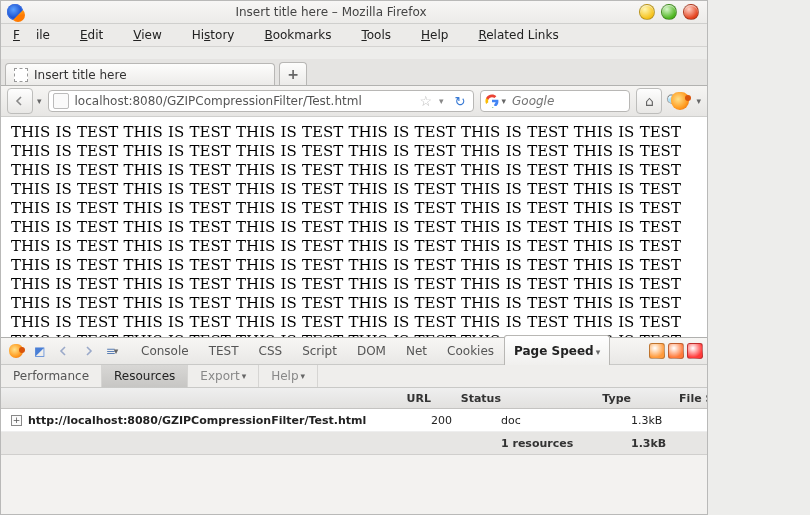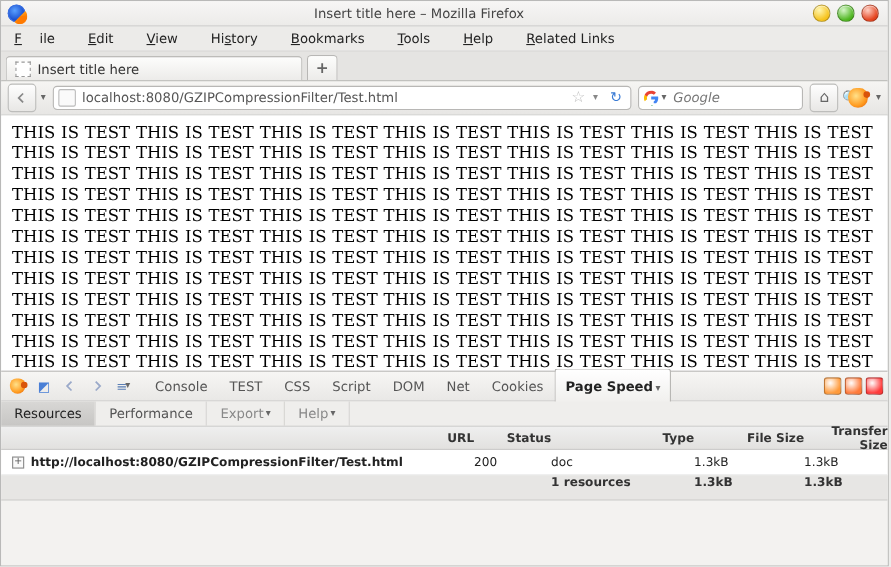--- a/index.html
+++ b/index.html
@@ -1,35 +1,35 @@
 <!DOCTYPE html>
 <html><head>
 <meta charset="utf-8">
 <style>
   html,body{margin:0;padding:0;font-family:"DejaVu Sans","Liberation Sans",Arial,sans-serif;font-size:12px;color:#222;background:#ededeb;}
-  .window{width:808px;height:515px;box-sizing:border-box;background:#ededeb;border:1px solid #b9b9b8;position:relative;overflow:hidden;}
+  .window{width:708px;height:515px;box-sizing:border-box;background:#ededeb;border:1px solid #b9b9b8;position:relative;overflow:hidden;}
 
   
   .titlebar{height:22px;background:linear-gradient(#f7f6f5,#ecebe9);border-bottom:1px solid #cfcfcd;display:flex;align-items:center;position:relative;}
   .titlebar .ff-icon{width:16px;height:16px;margin-left:6px;background:radial-gradient(circle at 40% 35%,#5aa0ff 0%,#1a4fcf 60%);border-radius:50%;box-shadow:0 0 0 1px #3b6fe0 inset;position:relative;}
   .titlebar .ff-icon::after{content:"";position:absolute;right:-2px;bottom:-2px;width:14px;height:14px;border-radius:50%;background:conic-gradient(from 200deg,#ff7a00,#ffcf3a,#ff7a00 70%);clip-path:polygon(50% 50%,100% 0,100% 100%,0 100%);}
   .titlebar .title{flex:1;text-align:center;font-size:12px;color:#444;}
   .win-buttons{display:flex;gap:6px;margin-right:8px;}
   .win-btn{width:14px;height:14px;border-radius:50%;border:1px solid rgba(0,0,0,.25);box-shadow:inset 0 1px 1px rgba(255,255,255,.6);}
   .win-btn.min{background:radial-gradient(circle at 35% 30%,#fff6b1,#f6c21a 70%);}
   .win-btn.max{background:radial-gradient(circle at 35% 30%,#d6f6c9,#4db51e 70%);}
   .win-btn.close{background:radial-gradient(circle at 35% 30%,#ffd0c4,#e4411c 70%);}
 
   
   .menubar{height:22px;display:flex;align-items:center;padding:0 4px;gap:14px;border-bottom:1px solid #d4d3d1;background:#ecebe9;}
   .menubar span{padding:2px 8px;border-radius:3px;cursor:default;}
   .menubar span u{text-decoration:underline;}
 
   
-  .tabstrip{height:26px;display:flex;align-items:flex-end;background:#e5e4e2;border-bottom:1px solid #b2b2b0;padding-left:4px;}
+  .tabstrip{height:26px;display:flex;align-items:flex-end;background:#e5e4e2;border-bottom:1px solid #b2b2b0;padding-left:4px;margin-top:12px;}
   .tab{height:22px;min-width:270px;background:linear-gradient(#fdfdfc,#ecebe9);border:1px solid #b8b7b5;border-bottom:none;border-radius:4px 4px 0 0;display:flex;align-items:center;padding:0 8px;gap:6px;font-size:12px;color:#333;box-sizing:border-box;}
   .tab .blank-page-icon{width:14px;height:14px;border:1px dashed #999;background:#fff;box-sizing:border-box;}
   .newtab{width:26px;height:22px;margin-left:4px;background:linear-gradient(#fdfdfc,#ecebe9);border:1px solid #b8b7b5;border-bottom:none;border-radius:4px 4px 0 0;display:flex;align-items:center;justify-content:center;color:#666;font-weight:bold;font-size:14px;}
 
   
   .navbar{height:30px;display:flex;align-items:center;gap:6px;padding:0 6px;background:linear-gradient(#f6f5f3,#e7e6e4);border-bottom:1px solid #cfcfcd;}
   .rndbtn{width:24px;height:24px;border:1px solid #bdbdbb;border-radius:4px;background:linear-gradient(#fefefe,#e8e7e5);display:flex;align-items:center;justify-content:center;color:#666;}
   .urlbar{flex:1;height:22px;border:1px solid #b8b7b5;border-radius:4px;background:#fff;display:flex;align-items:center;padding:0 4px;gap:4px;box-sizing:border-box;}
   .urlbar .site-icon{width:14px;height:14px;border:1px solid #bbb;background:#fafafa;border-radius:2px;}
   .urlbar input{border:none;outline:none;flex:1;font-family:inherit;font-size:12px;color:#555;background:transparent;}
@@ -72,21 +72,21 @@
   .col-url{flex:0 0 420px;padding-left:10px;}
   .col-status{flex:0 0 70px;}
   .col-type{flex:0 0 130px;}
   .col-fsize{flex:0 0 100px;}
   .col-tsize{flex:1;}
 
   .dt-row{height:22px;display:flex;align-items:center;background:#fff;font-size:11px;color:#222;border-bottom:1px solid #eee;}
   .dt-row .col-url{display:flex;align-items:center;gap:6px;}
   .tw{width:9px;height:9px;border:1px solid #888;display:flex;align-items:center;justify-content:center;font-size:9px;line-height:1;color:#555;background:#fafafa;}
 
-  .dt-total{height:22px;display:flex;align-items:flex-start;background:#e7e6e4;font-size:11px;font-weight:bold;color:#333;border-bottom:1px solid #d0cfcd;}
+  .dt-total{height:22px;display:flex;align-items:center;background:#e7e6e4;font-size:11px;font-weight:bold;color:#333;border-bottom:1px solid #d0cfcd;}
 
   svg.arrow{width:10px;height:10px;}
 </style>
 </head>
 <body>
 
 <div class="window">
 
   <div class="titlebar">
     <div class="ff-icon"></div>
@@ -192,22 +192,22 @@
       <div class="tabbtn">Cookies</div>
       <div class="tabbtn sel"><span>Page Speed</span> <span class="chev9">▾</span></div>
       <div class="mini-buttons">
         <div class="mini m1"></div>
         <div class="mini m2"></div>
         <div class="mini m3"></div>
       </div>
     </div>
 
     <div class="dt-sub">
+      <div class="sub">Performance</div>
       <div class="sub sel">Resources</div>
-      <div class="sub">Performance</div>
       <div class="sub exp">
           <span>Export</span>
           <span class="chev9"> ▾</span>
         </div>
       <div class="sub exp">
           <span>Help</span>
           <span class="chev9"> ▾</span>
         </div>
     </div>
 

